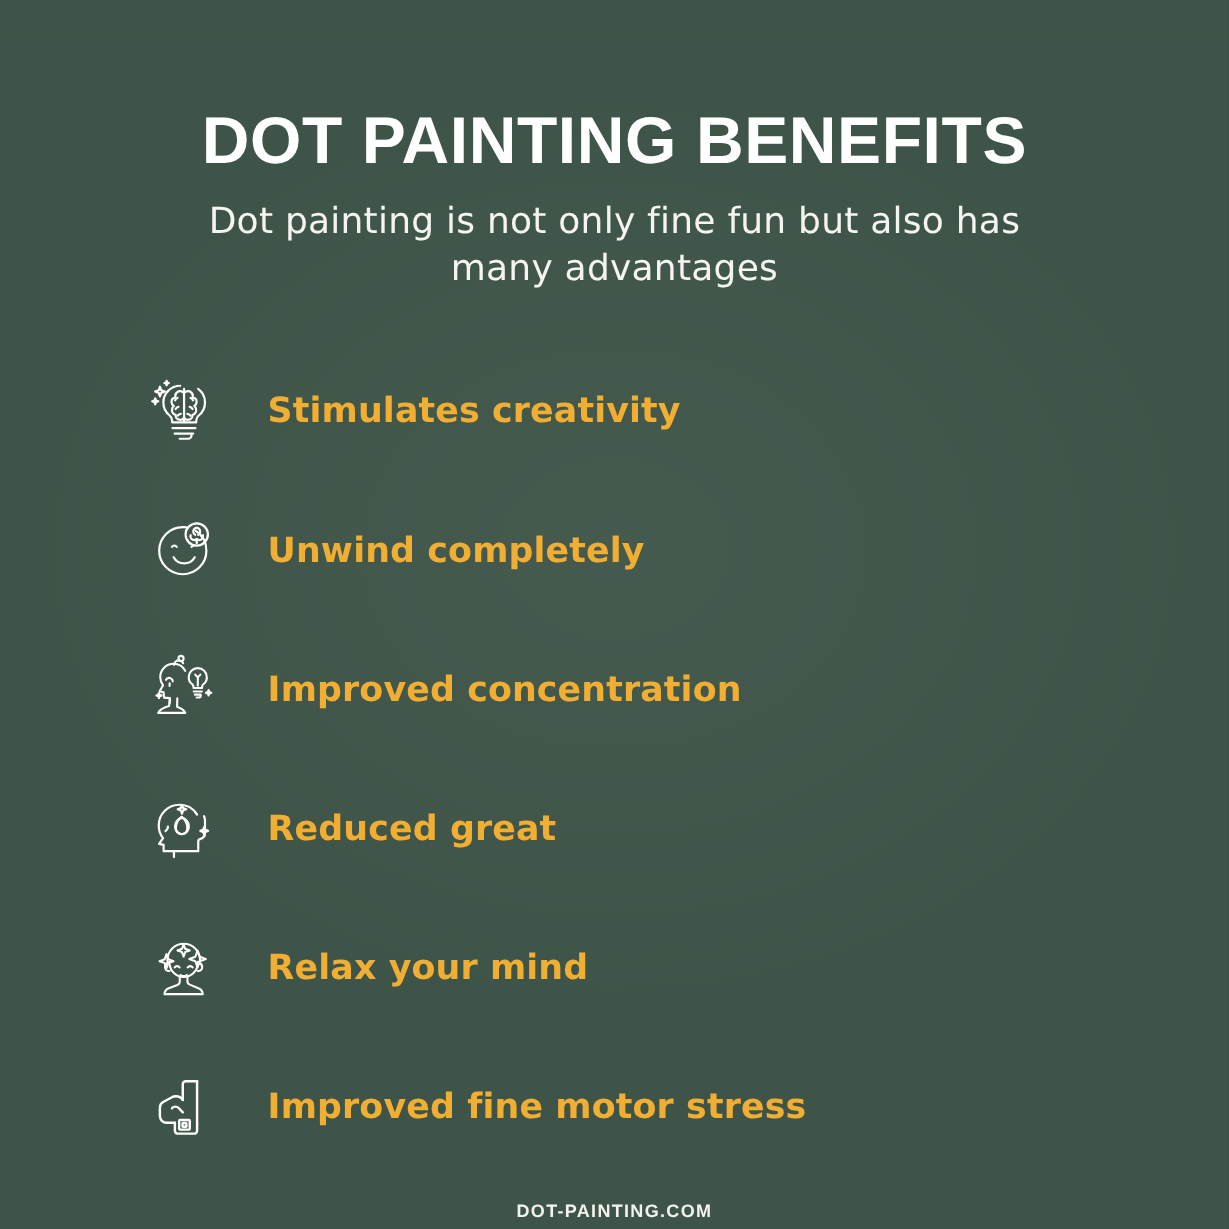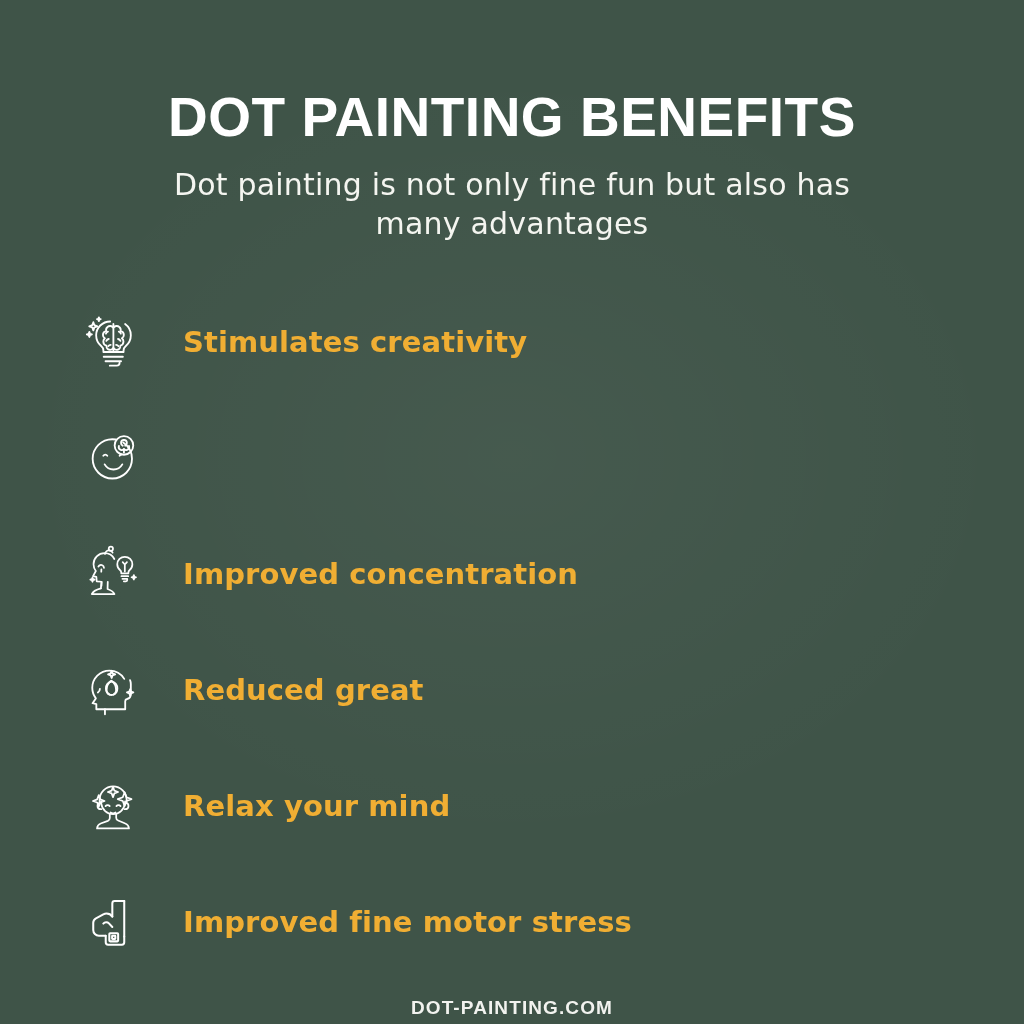--- a/index.html
+++ b/index.html
@@ -54,21 +54,21 @@
     max-width: 740px;
     letter-spacing: 0.2px;
   }
 
   .benefits {
     margin-top: 40px;
     width: 100%;
     display: flex;
     flex-direction: column;
     align-items: flex-start;
-    padding-left: 80px;
+    padding-left: 120px;
     box-sizing: border-box;
   }
 
   .benefit-row {
     display: flex;
     align-items: center;
     height: 116px;
     width: 100%;
   }
 
@@ -100,21 +100,21 @@
   .footer {
     position: absolute;
     left: 0;
     right: 0;
     bottom: 32px;
     text-align: center;
   }
 
   .footer-text {
     font-family: "Liberation Sans", sans-serif;
-    font-size: 19px;
+    font-size: 15px;
     font-weight: bold;
     letter-spacing: 1.1px;
     color: #f2f3ef;
   }
 </style>
 </head>
 <body>
 
 <div class="poster">
 
@@ -150,20 +150,21 @@
           <path d="M38.8 29.6c.5-.8 1.3-1.2 2.1-1.2"></path>
           <path d="M23.4 38.6c1.8 3.2 5.2 5.3 9.1 5.3s7.3-2.1 9.1-5.3"></path>
           <circle cx="43.3" cy="19" r="9.6"></circle>
           <path d="M43.3 13.4c1.7 0 3 1.4 3 3.1 0 1.2-.7 2.3-1.7 2.8"></path>
           <path d="M43.3 13.4c-1.7 0-3 1.4-3 3.1 0 1.2.7 2.3 1.7 2.8"></path>
           <path d="M38.1 19.6c-.5 1.6.3 3.4 1.9 4 1.1.4 2.3.1 3.1-.6"></path>
           <path d="M48.5 19.6c.5 1.6-.3 3.4-1.9 4-1.1.4-2.3.1-3.1-.6"></path>
           <path d="M43.3 22.9v3.6"></path>
         </svg>
       </span>
+      <span class="benefit-label">Unwind completely</span>
     </div>
 
     <div class="benefit-row">
       <span class="benefit-icon">
         <svg viewBox="0 0 64 64" fill="none" stroke="#ffffff" stroke-width="1.8" stroke-linecap="round" stroke-linejoin="round">
           <path d="M33.4 16.5c-1.9-3.6-5.7-6-10.1-6-6.3 0-11.4 5.1-11.4 11.4 0 2.6.9 5 2.4 7l-2.9 5.3 3.4.7.4 4.7 5.1.4-.2 4.4"></path>
           <path d="M20.1 40.3l-.6 6.5"></path>
           <path d="M19.5 46.8c-4.8 1.3-8.3 3.4-9.4 5.9h23.4c-.9-2.1-3.5-3.9-7.1-5.2"></path>
           <path d="M26.4 46.8l.2-6.7"></path>
           <path d="M16.9 24.3c.8-1.5 2.6-2.1 4.1-1.3 1 .5 1.6 1.5 1.7 2.6"></path>

